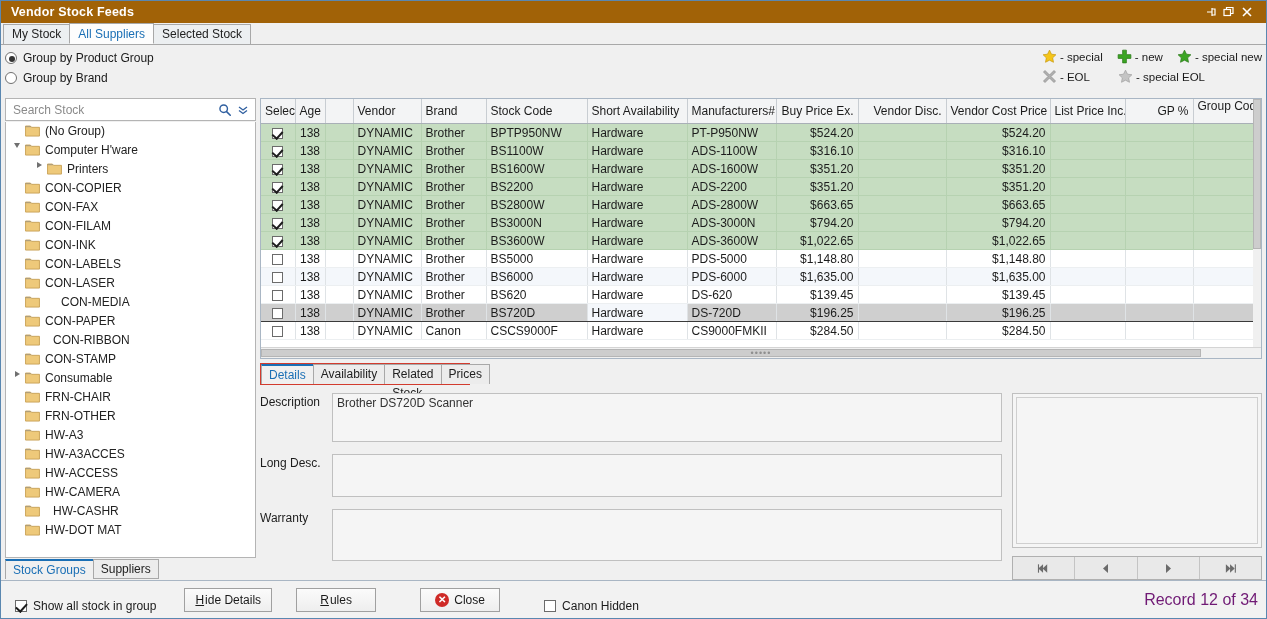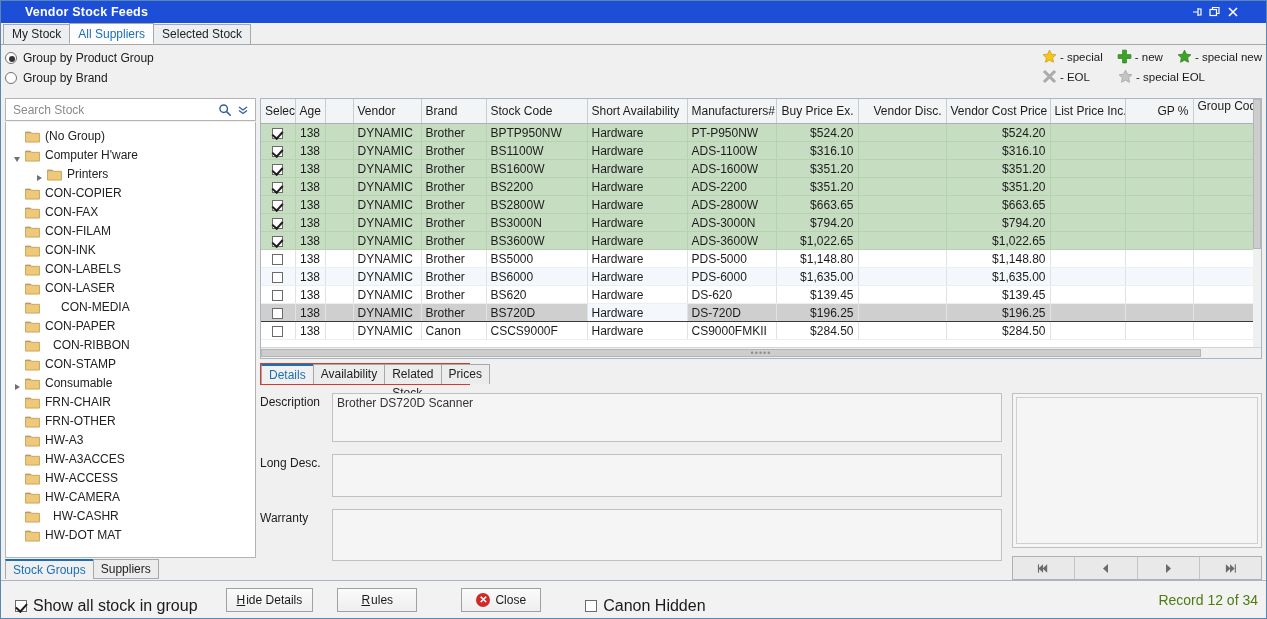--- a/index.html
+++ b/index.html
@@ -9,22 +9,22 @@
     font-family:"Liberation Sans", sans-serif;
     font-size:12px; color:#1a1a1a;
     background:#f0f0f0;
     overflow:hidden;
     position:relative;
   }
   .window { width:1267px; height:619px; border:1px solid #5a87b0; background:#f0f0f0; position:relative; display:flex; flex-direction:column; }
 
   
   .titlebar {
-    height:22px; background:#1d4ed8; color:#fff;
-    display:flex; align-items:center; padding:0 24px;
+    height:22px; background:#a16207; color:#fff;
+    display:flex; align-items:center; padding:0 10px;
     flex:0 0 22px;
   }
   .titlebar .title { font-weight:bold; font-size:12.5px; letter-spacing:.2px; }
   .titlebar .spacer { flex:1; }
   .win-btn { width:18px; height:18px; display:flex; align-items:center; justify-content:center; color:#fff; cursor:pointer; }
   .win-btn svg { display:block; }
 
   
   .tabstrip { height:22px; flex:0 0 22px; display:flex; align-items:flex-end; background:#f0f0f0; padding-left:2px; border-bottom:1px solid #a8a8a8; }
   .tab { height:20px; padding:0 8px; line-height:19px; font-size:12px; border:1px solid #a8a8a8; border-bottom:none; background:#eceff1; color:#222; margin-right:-1px; cursor:pointer; }
@@ -47,21 +47,21 @@
 
   
   .leftpanel { width:251px; flex:0 0 251px; display:flex; flex-direction:column; min-height:0; }
   .searchbox { height:23px; border:1px solid #b4b4b4; background:#fff; display:flex; align-items:center; padding:0 3px 0 5px; }
   .searchbox input { border:none; outline:none; flex:1; font-family:inherit; font-size:12px; color:#333; background:transparent; }
   .searchbox input::placeholder { color:#8a8a8a; }
   .sb-icon { width:18px; display:flex; align-items:center; justify-content:center; cursor:pointer; color:#2f5fa0; }
 
   .treewrap { flex:1; border:1px solid #b4b4b4; border-top:none; background:#fff; overflow:hidden; position:relative; margin-top:1px; }
   .tree { padding:2px 0 0 0; }
-  .tnode { height:19px; display:flex; align-items:flex-end; font-size:12px; color:#222; white-space:nowrap; cursor:pointer; }
+  .tnode { height:19px; display:flex; align-items:flex-start; font-size:12px; color:#222; white-space:nowrap; cursor:pointer; }
   .indent { display:inline-block; }
   .expander { width:14px; flex:0 0 14px; display:flex; align-items:center; justify-content:center; }
   .arrow-r { width:0;height:0;border-left:5px solid #707070;border-top:3.5px solid transparent;border-bottom:3.5px solid transparent; }
   .arrow-d { width:0;height:0;border-top:5px solid #707070;border-left:3.5px solid transparent;border-right:3.5px solid transparent; }
   .dots { width:14px; flex:0 0 14px; }
   .folder { width:17px; flex:0 0 17px; display:flex; align-items:center; justify-content:center; }
 
   .lefttabs { height:21px; flex:0 0 21px; display:flex; align-items:flex-start; margin-top:1px; }
   .ltab { height:20px; line-height:19px; padding:0 7px; font-size:12px; border:1px solid #a8a8a8; background:#ececec; color:#222; margin-right:-1px; cursor:pointer; }
   .ltab.active { color:#1a6fb5; background:#f0f0f0; border-top:2px solid #1a6fb5; border-bottom:none; line-height:18px; }
@@ -116,28 +116,28 @@
 
   .previewcol { width:250px; flex:0 0 250px; display:flex; flex-direction:column; }
   .preview { flex:1; border:1px solid #c0c0c0; background:#f5f5f5; padding:3px; }
   .preview-inner { width:100%; height:100%; border:1px solid #cfcfcf; background:#f5f5f5; }
   .navbar { height:24px; flex:0 0 24px; margin-top:8px; display:flex; border:1px solid #b0b0b0; background:#e9e9e9; }
   .navbtn { flex:1; display:flex; align-items:center; justify-content:center; border-right:1px solid #c4c4c4; cursor:pointer; color:#666; font-size:10px; }
   .navbtn:last-child { border-right:none; }
 
   
   .footer { flex:0 0 38px; border-top:1px solid #a9b6c4; background:#f2f2f2; display:flex; align-items:center; padding:0 8px; gap:0; }
-  .chk-line { display:flex; align-items:center; gap:6px; font-size:16px; cursor:pointer;margin-top:12px; }
+  .chk-line { display:flex; align-items:center; gap:6px; font-size:12px; cursor:pointer;margin-top:12px; }
   .chk { width:12px; height:12px; border:1px solid #6b6b6b; background:#fff; position:relative; flex:0 0 12px; }
   .chk.on::after { content:""; position:absolute; left:2px; top:0px; width:5px; height:9px; border:solid #1c1c1c; border-width:0 2px 2px 0; transform:rotate(42deg); }
   .btn { height:24px; min-width:80px; border:1px solid #a0a0a0; background:linear-gradient(#fbfbfb,#eeeeee); font-size:12px; display:flex; align-items:center; justify-content:center; gap:5px; cursor:pointer; padding:0 10px; }
   .underline { text-decoration:underline; }
   .xicon { width:14px; height:14px; border-radius:50%; background:#cf2a27; display:inline-flex; align-items:center; justify-content:center; color:#fff; font-size:10px; font-weight:bold; line-height:1; }
   .footer-spacer { flex:1; }
-  .record { font-size:14px; color:#4d7c0f; }
+  .record { font-size:16px; color:#701a75; }
 </style>
 </head>
 <body>
 
 <div class="window">
 
   <div class="titlebar">
     <span class="title">Vendor Stock Feeds</span>
     <span class="spacer"></span>
     <span class="win-btn">

